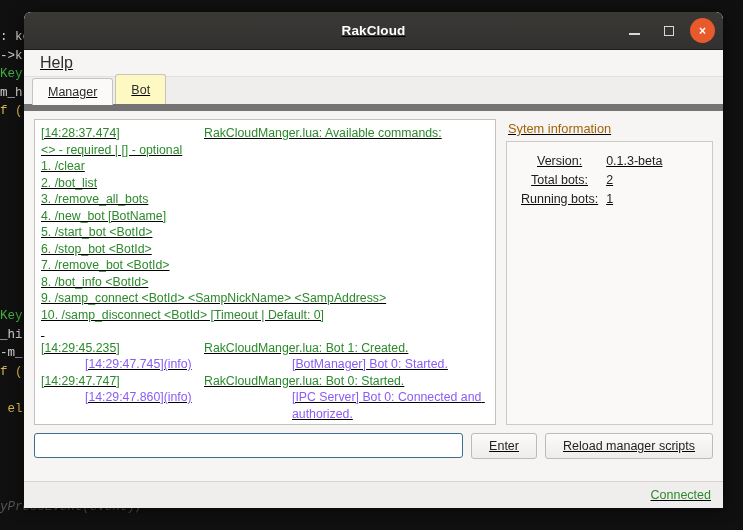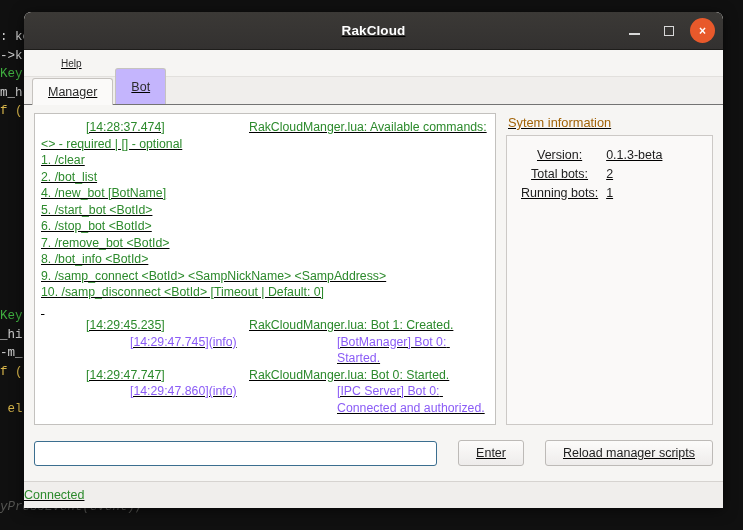--- a/index.html
+++ b/index.html
@@ -129,50 +129,49 @@
   #menubar {
     height: 26px;
     flex: 0 0 26px;
     background: #f6f5f3;
     display: flex;
     align-items: center;
     padding-left: 11px;
     border-bottom: 1px solid #e2e0dd;
   }
   .menu-item {
-    font-size: 10px;
+    font-size: 16px;
     color: #2e2e2e;
     padding: 2px 5px;
     cursor: default;
-    margin-left: 21px;
   }
 
   
   #tabbar {
     height: 27px;
     flex: 0 0 27px;
     background: #f0eeec;
     display: flex;
     align-items: flex-end;
     padding-left: 8px;
-    border-bottom: 1px solid #737373;
+    border-bottom: 7px solid #737373;
     position: relative;
   }
   .tab {
-    height: 36px;
+    height: 30px;
     box-sizing: border-box;
     padding: 0 15px;
     display: flex;
     align-items: center;
     font-size: 12.5px;
     color: #2c2c2c;
     border: 1px solid #c6c3bf;
     border-bottom: none;
     border-radius: 3px 3px 0 0;
-    background: #c4b5fd;
+    background: #fef9c3;
     margin-right: 2px;
     cursor: default;
   }
   .tab.active {
     background: #fbfaf9;
     border-color: #c6c3bf;
     position: relative;
     z-index: 2;
     margin-bottom: -1px;
     height: 27px;
@@ -205,21 +204,20 @@
   }
   .logline {
     display: flex;
     font-size: 12.3px;
     line-height: 16.5px;
     white-space: pre-wrap;
   }
   .log-ts {
     flex: 0 0 163px;
     white-space: pre;
-    margin-left: 45px;
   }
   .log-msg { flex: 1 1 auto; }
   .g { color: #2c8a2c; }
   .b { color: #8b5cf6; padding-left: 44px; }
 
   
   #sidecol {
     flex: 0 0 207px;
     display: flex;
     flex-direction: column;
@@ -245,22 +243,21 @@
     padding: 2.5px 0;
     vertical-align: top;
   }
   #sys-table td.lbl { padding-right: 8px; white-space: nowrap; text-align: center; }
   #sys-table td.val { white-space: nowrap; }
 
   
   #actionrow {
     flex: 0 0 40px;
     display: flex;
-    align-items: center;
-    gap: 21px;
+    gap: 8px;
     padding: 8px 0 8px 0;
   }
   #cmd-input {
     flex: 1 1 auto;
     height: 25px;
     box-sizing: border-box;
     border: 1px solid #3b6e8f;
     border-radius: 3px;
     background: #ffffff;
     font-size: 12.5px;
@@ -283,21 +280,21 @@
     white-space: nowrap;
   }
 
   
   #statusbar {
     flex: 0 0 26px;
     background: #f0eeec;
     border-top: 1px solid #d6d3d0;
     display: flex;
     align-items: center;
-    justify-content: flex-start;
+    justify-content: flex-end;
     padding-right: 12px;
   }
   #status-text {
     font-size: 12.5px;
     color: #2c8a2c;
   }
 </style>
 </head>
 <body>
 
@@ -338,20 +335,21 @@
 
   <div id="content">
 
     <div id="upper">
 
       <div id="logpanel">
           <div class="logline"><div class="log-ts g">[14:28:37.474]</div><div class="log-msg g">RakCloudManger.lua: Available commands:</div></div>
           <div class="logline"><div class="log-msg g">&lt;&gt; - required | [] - optional</div></div>
           <div class="logline"><div class="log-msg g">1. /clear</div></div>
           <div class="logline"><div class="log-msg g">2. /bot_list</div></div>
+          <div class="logline"><div class="log-msg g">3. /remove_all_bots</div></div>
           <div class="logline"><div class="log-msg g">4. /new_bot [BotName]</div></div>
           <div class="logline"><div class="log-msg g">5. /start_bot &lt;BotId&gt;</div></div>
           <div class="logline"><div class="log-msg g">6. /stop_bot &lt;BotId&gt;</div></div>
           <div class="logline"><div class="log-msg g">7. /remove_bot &lt;BotId&gt;</div></div>
           <div class="logline"><div class="log-msg g">8. /bot_info &lt;BotId&gt;</div></div>
           <div class="logline"><div class="log-msg g">9. /samp_connect &lt;BotId&gt; &lt;SampNickName&gt; &lt;SampAddress&gt;</div></div>
           <div class="logline"><div class="log-msg g">10. /samp_disconnect &lt;BotId&gt; [Timeout | Default: 0]</div></div>
           <div class="logline"><div class="log-msg g">&nbsp;</div></div>
           <div class="logline"><div class="log-ts g">[14:29:45.235]</div><div class="log-msg g">RakCloudManger.lua: Bot 1: Created.</div></div>
           <div class="logline"><div class="log-ts b">[14:29:47.745](info)</div><div class="log-msg b">[BotManager] Bot 0: Started.</div></div>

